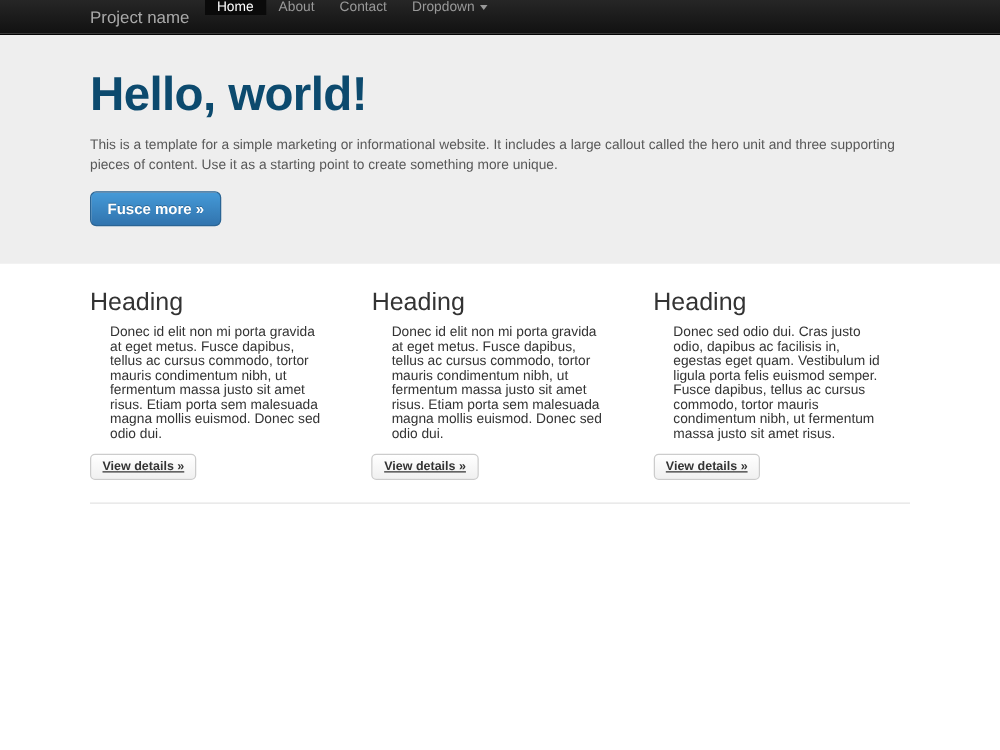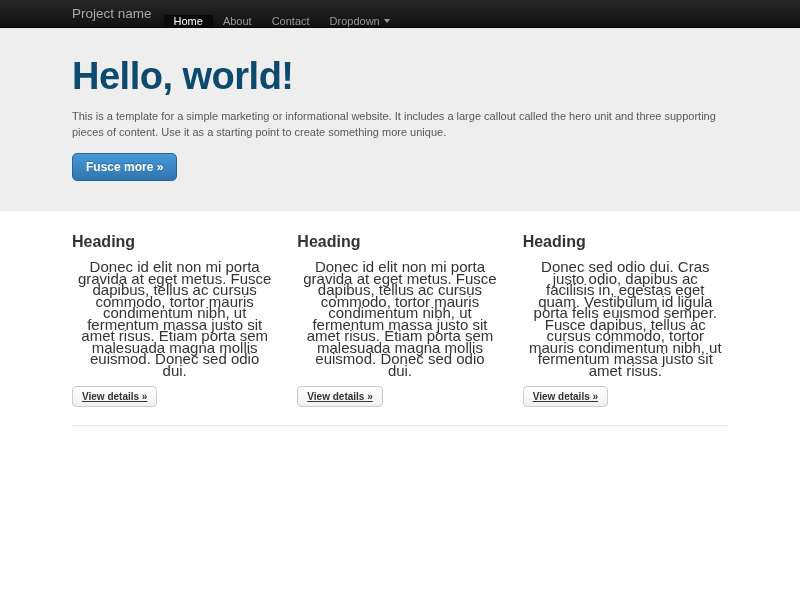--- a/index.html
+++ b/index.html
@@ -16,21 +16,21 @@
   .navbar {
     height: 28px;
     background: linear-gradient(#262626, #111111);
     border-bottom: 1px solid #040404;
   }
   .navbar-inner { display: flex; align-items: stretch; height: 100%; }
   .brand {
     font-size: 13.5px; color: #aaa; line-height: 27px;
     margin-right: 12px; white-space: nowrap; cursor: pointer;
   }
-  .nav { display: flex; align-items: flex-end; list-style: none; margin: 0; padding: 0; }
+  .nav { display: flex; align-items: flex-start; list-style: none; margin: 0; padding: 0; }
   .nav-item {
     display: flex; align-items: center; padding: 0 10px;
     font-size: 11px; color: #999; cursor: pointer; white-space: nowrap;
   }
   .nav-item.active { background: #0a0a0a; color: #fff; }
   .caret {
     display: inline-block; width: 0; height: 0; margin-left: 4px;
     border-left: 3.5px solid transparent; border-right: 3.5px solid transparent;
     border-top: 4px solid #999;
   }
@@ -64,22 +64,22 @@
     text-shadow: 0 -1px 0 rgba(0,0,0,.25);
     background: linear-gradient(#459ad8, #3174ae);
     border: 1px solid #2a6494; border-radius: 5px;
     cursor: pointer; text-decoration: none; white-space: nowrap;
   }
 
   
   .main { padding-top: 19px; }
   .row { display: flex; gap: 20px; }
   .col { flex: 1; min-width: 0; }
-  .col-heading { margin: 0 0 7px; font-size: 16px; font-weight: 700; color: #333; line-height: 24px; }
-  .col-text { margin: 0 4px 10px; font-size: 15px; line-height: 11.5px; color: #333; text-align: center; }
+  .col-heading { margin: 0 0 7px; font-size: 20px; font-weight: 400; color: #333; line-height: 24px; }
+  .col-text { margin: 0 16px 10px; font-size: 11px; line-height: 11.5px; color: #333; }
   .btn-default {
     display: inline-block; padding: 4px 9px;
     font-size: 10px; font-weight: bold; color: #333;
     background: linear-gradient(#ffffff, #f0f0f0);
     border: 1px solid #ccc; border-radius: 4px;
     cursor: pointer; white-space: nowrap;
   }
 
   
   .divider { border: 0; border-top: 1px solid #e4e4e4; margin: 18px 0 10px; }

